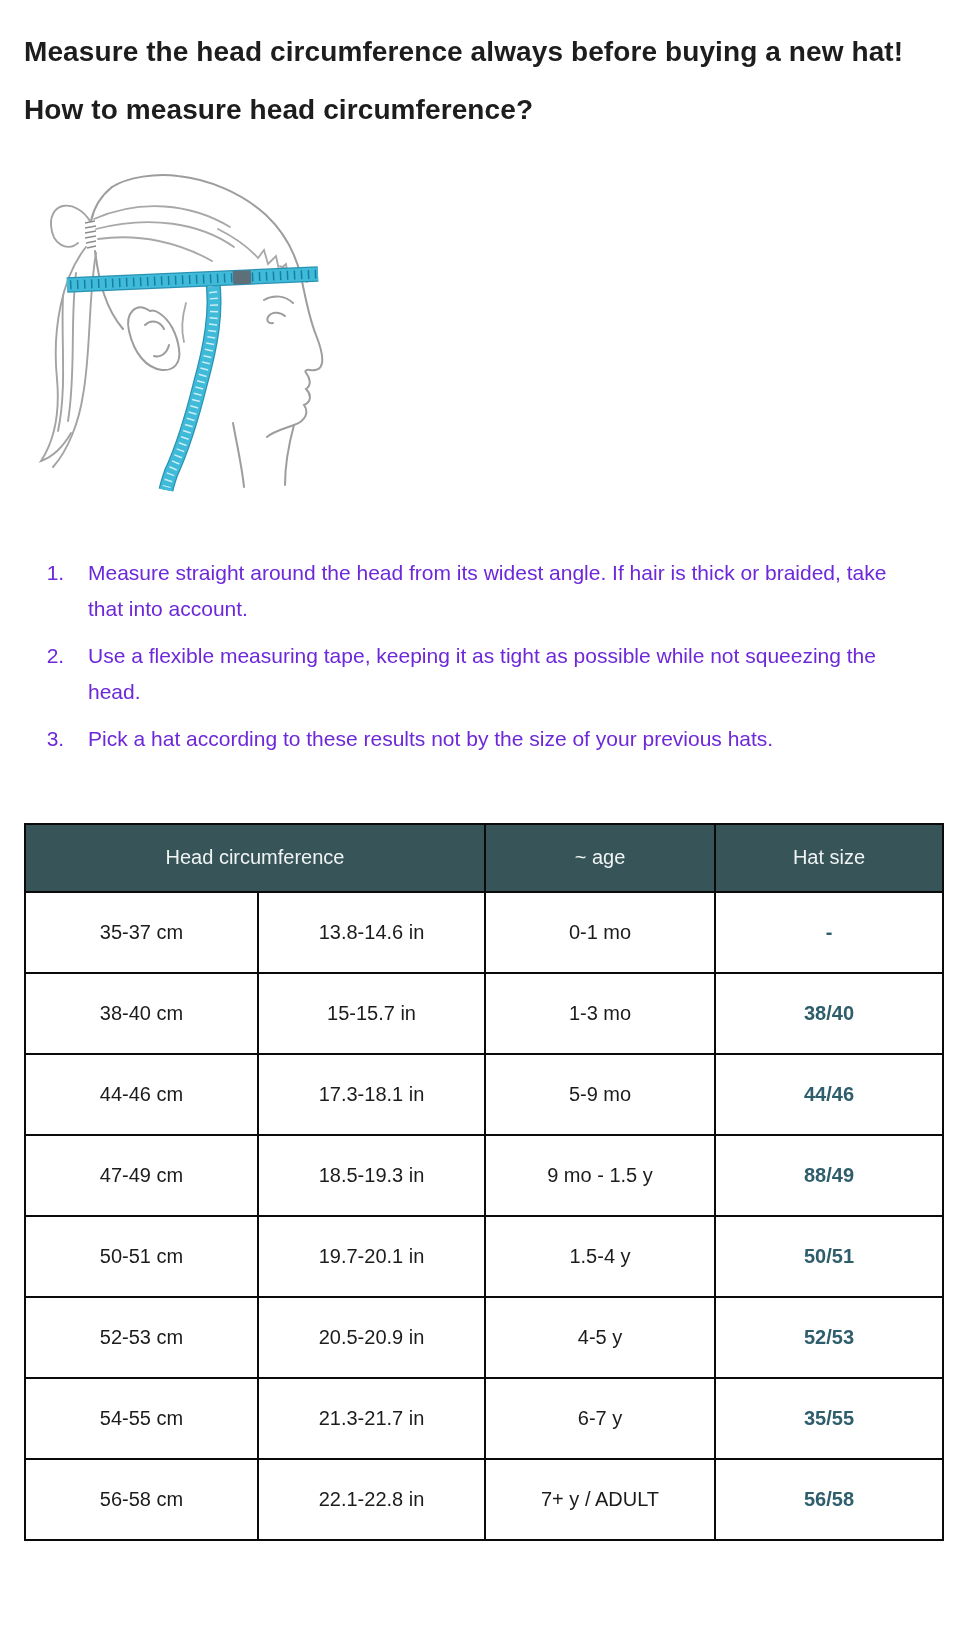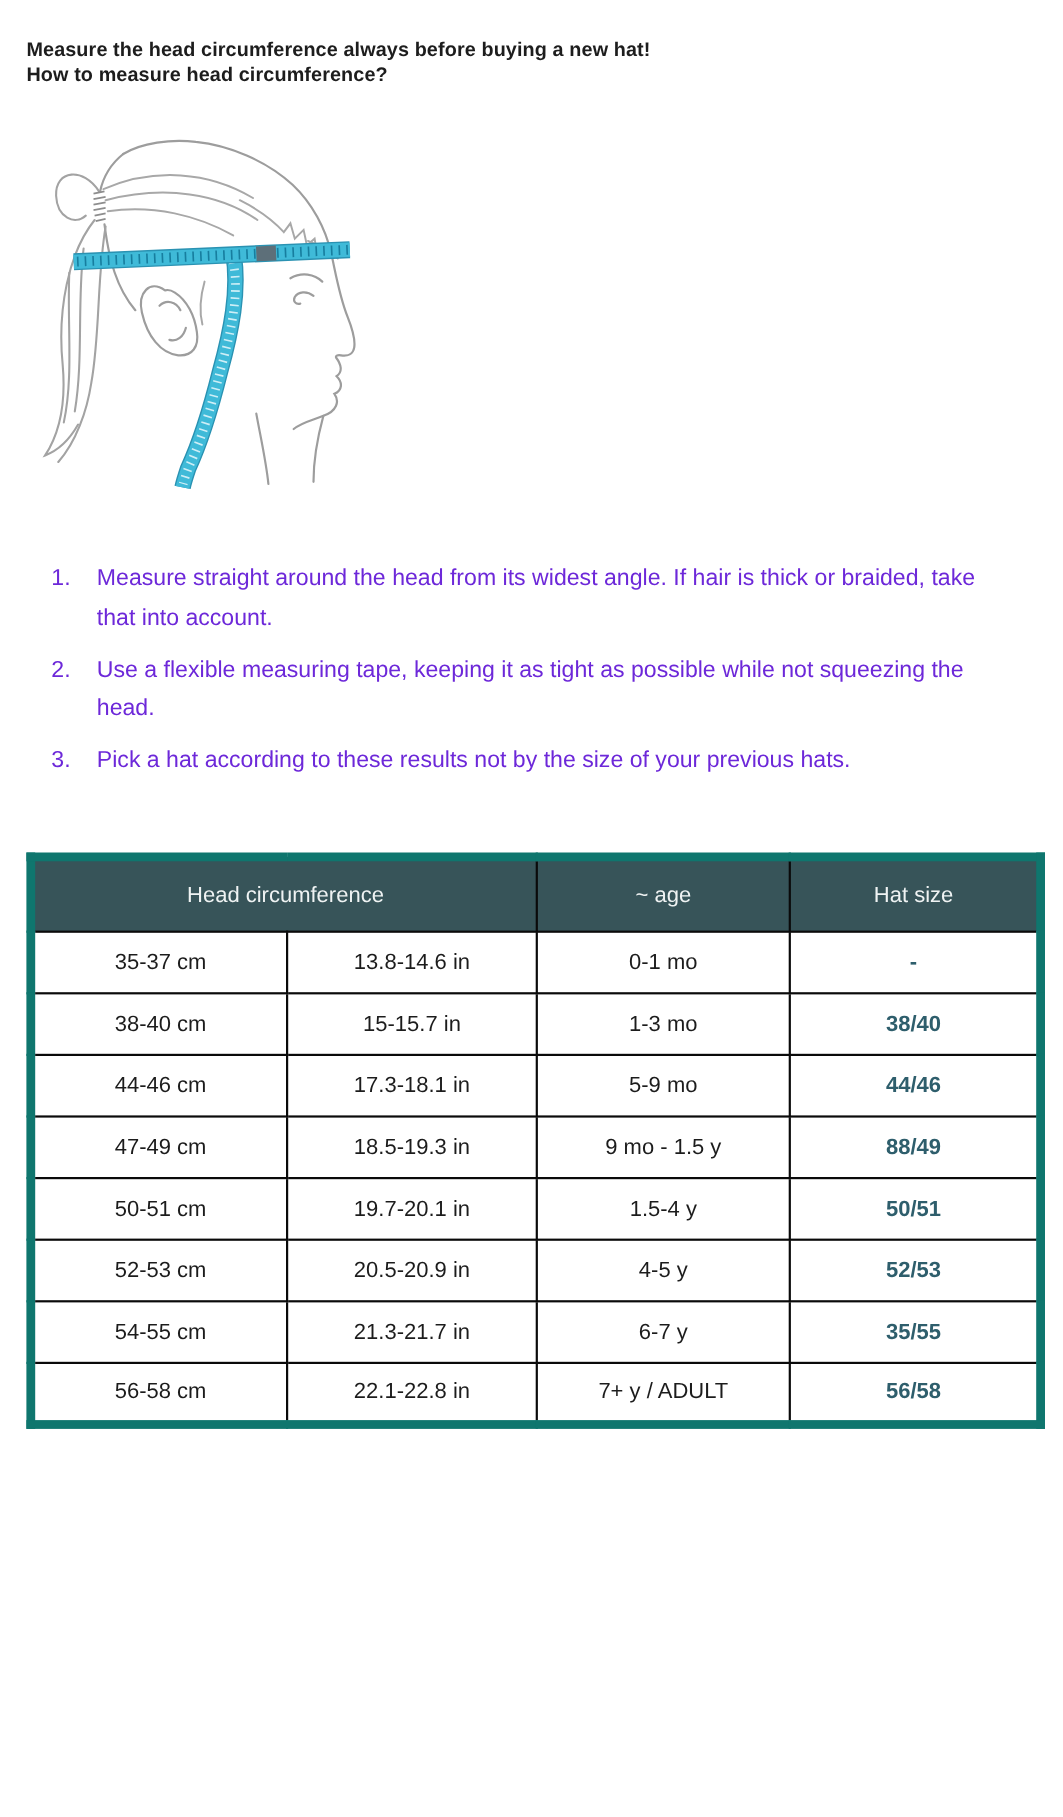--- a/index.html
+++ b/index.html
@@ -8,28 +8,28 @@
     width: 966px;
     min-height: 1652px;
     background: #ffffff;
     color: #1c1c1c;
     font-family: "Liberation Sans", sans-serif;
     overflow-x: hidden;
   }
   .page { padding: 34px 24px 20px 24px; }
 
   .page-title, .section-heading {
-    font-size: 18px;
+    font-size: 28px;
     font-weight: 600;
     letter-spacing: 0.1px;
     color: #1d1d1d;
     margin: 0;
     line-height: 1.27;
   }
-  .section-heading { }
+  .section-heading { margin-top: 22px; }
 
   .illustration {
     margin: 46px 0 0 4px;
     width: 300px;
     height: 330px;
   }
 
   ol.instructions {
     margin: 52px 0 0 0;
     padding: 0 0 0 46px;
@@ -41,39 +41,39 @@
   ol.instructions li {
     padding-left: 18px;
     margin-bottom: 11px;
     max-width: 845px;
   }
 
   table.size-chart {
     margin-top: 66px;
     width: 918px;
     border-collapse: collapse;
-    border: 8px solid #0f766e;
+    border: 2px solid #0f766e;
     table-layout: fixed;
   }
   table.size-chart th,
   table.size-chart td {
     border: 2px solid #0a0a0a;
     text-align: center;
     vertical-align: middle;
     font-size: 20px;
     padding: 0 6px;
   }
   table.size-chart thead th {
     background: #375459;
     color: #eff3f3;
     font-weight: 400;
     height: 68px;
   }
   table.size-chart tbody td {
-    height: 56px;
+    height: 81px;
     color: #1c1c1c;
     font-weight: 400;
     background: #ffffff;
   }
   table.size-chart tbody td.hat-size {
     color: #2e5e6c;
     font-weight: 700;
   }
 </style>
 </head>

